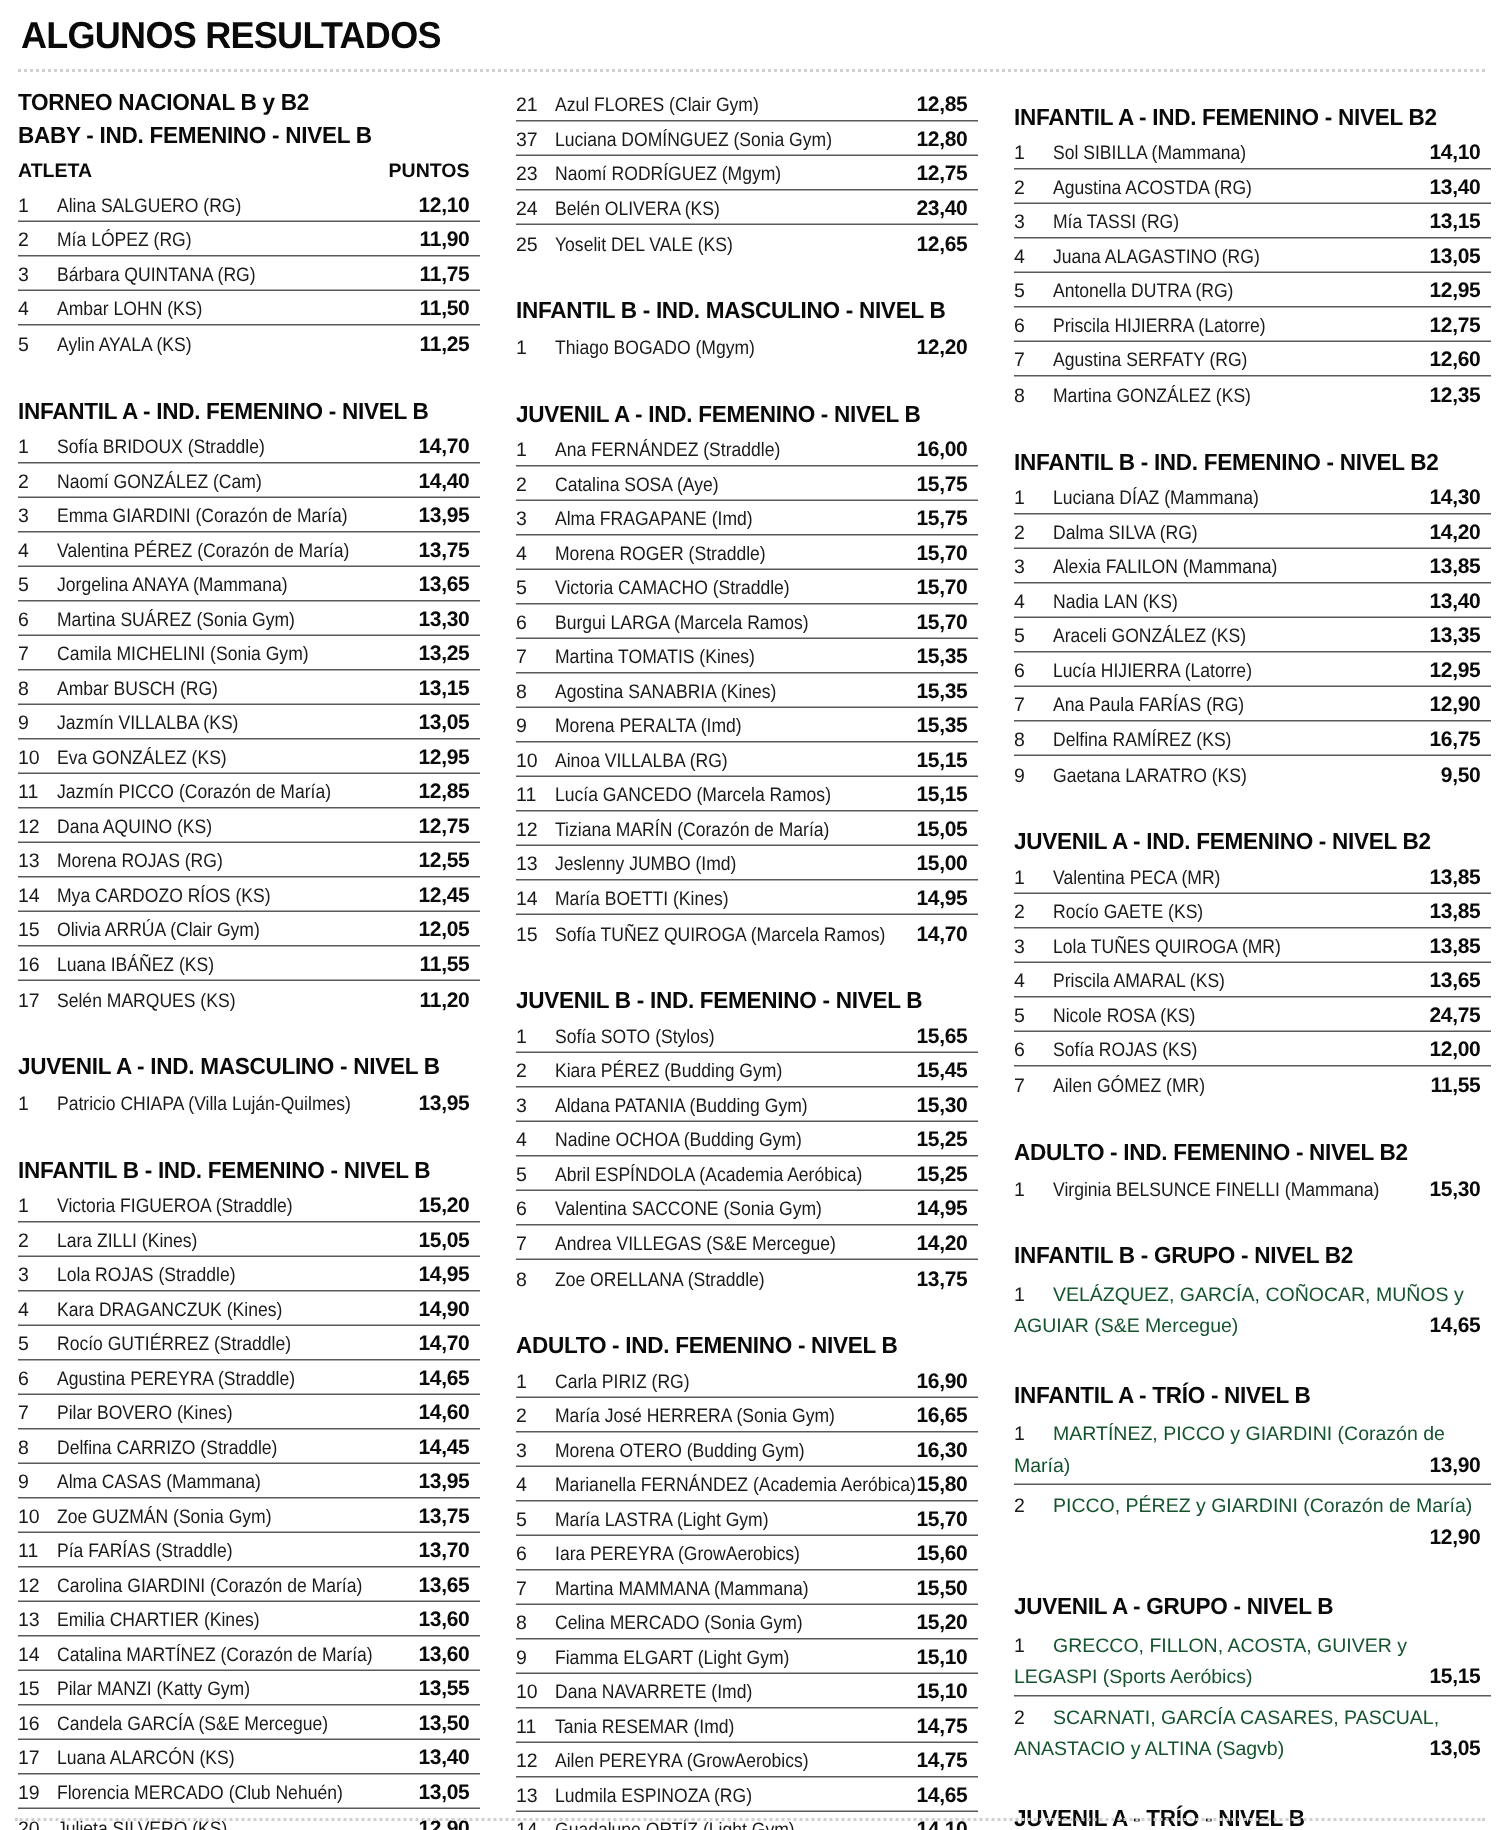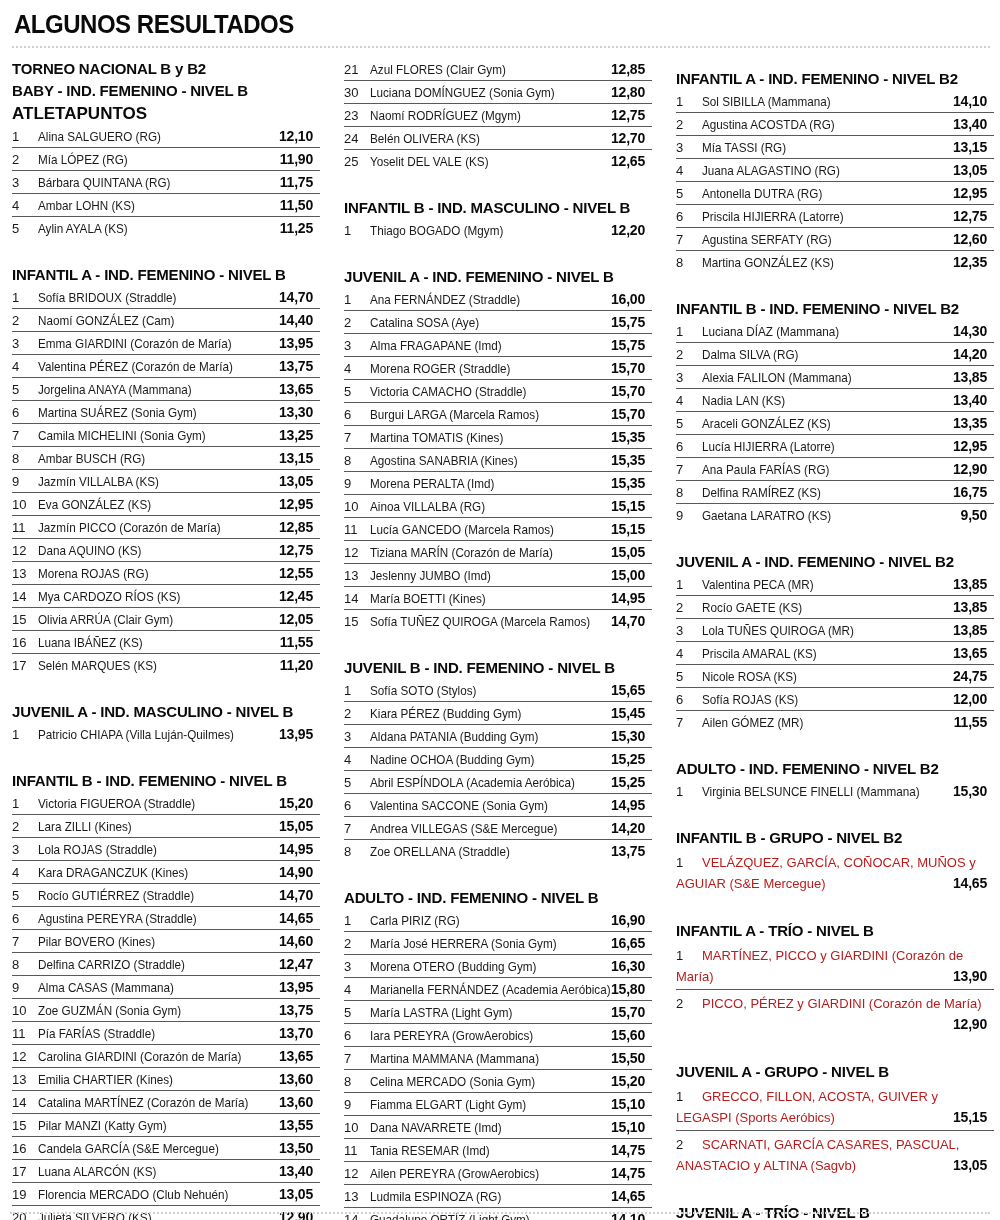--- a/index.html
+++ b/index.html
@@ -48,34 +48,35 @@
     font-weight: bold;
     color: #0a0a0a;
     letter-spacing: -0.2px;
     line-height: 22px;
     white-space: nowrap;
     transform: scaleX(0.97);
     transform-origin: 0 50%;
   }
   .thead {
     display: flex;
-    font-size: 17px;
+    justify-content: space-between;
+    font-size: 13px;
     font-weight: bold;
     color: #0a0a0a;
     line-height: 23px;
   }
   .thead .points-label { padding-right: 7px; }
   .row {
     font-size: 13px;
     line-height: 17px;
     padding: 3px 0 2px 0;
     border-bottom: 1px solid #595959;
     min-height: 23px;
   }
-  .section .row:last-child { border-bottom: none; }
+  .section .row:last-child { border-bottom: none; align-items: center; }
   .row-flex { display: flex; align-items: baseline; }
   .rank {
     flex: none;
     width: 26px;
     font-size: 13px;
     color: #1a1a1a;
   }
   .name { flex: 1; min-width: 0; }
   .name-inner {
     display: inline-block;
@@ -88,21 +89,21 @@
     flex: none;
     font-size: 14px;
     font-weight: bold;
     letter-spacing: -0.2px;
     color: #0a0a0a;
     margin-left: 6px;
     padding-right: 7px;
   }
   .row.wrap { overflow: hidden; line-height: 21px; }
   .row.wrap .rank { display: inline-block; }
-  .row.wrap .name-wrap { color: #b91c1c; }
+  .row.wrap .name-wrap { color: #14532d; }
   .row.wrap .score { float: right; }
 </style>
 </head>
 <body>
 
 <h1 class="page-title">ALGUNOS RESULTADOS</h1>
 <div class="dashed-rule"></div>
 
 <div class="cols">
     <div class="col col-0">
@@ -268,21 +269,21 @@
           <span class="score">14,65</span>
         </div>
         <div class="row row-flex">
           <span class="rank">7</span>
           <span class="name"><span class="name-inner">Pilar BOVERO (Kines)</span></span>
           <span class="score">14,60</span>
         </div>
         <div class="row row-flex">
           <span class="rank">8</span>
           <span class="name"><span class="name-inner">Delfina CARRIZO (Straddle)</span></span>
-          <span class="score">12,47</span>
+          <span class="score">14,45</span>
         </div>
         <div class="row row-flex">
           <span class="rank">9</span>
           <span class="name"><span class="name-inner">Alma CASAS (Mammana)</span></span>
           <span class="score">13,95</span>
         </div>
         <div class="row row-flex">
           <span class="rank">10</span>
           <span class="name"><span class="name-inner">Zoe GUZMÁN (Sonia Gym)</span></span>
           <span class="score">13,75</span>
@@ -335,33 +336,33 @@
       </div>
     </div>
     <div class="col col-1">
       <div class="section first">
         <div class="row row-flex">
           <span class="rank">21</span>
           <span class="name"><span class="name-inner">Azul FLORES (Clair Gym)</span></span>
           <span class="score">12,85</span>
         </div>
         <div class="row row-flex">
-          <span class="rank">30</span>
+          <span class="rank">37</span>
           <span class="name"><span class="name-inner">Luciana DOMÍNGUEZ (Sonia Gym)</span></span>
           <span class="score">12,80</span>
         </div>
         <div class="row row-flex">
           <span class="rank">23</span>
           <span class="name"><span class="name-inner">Naomí RODRÍGUEZ (Mgym)</span></span>
           <span class="score">12,75</span>
         </div>
         <div class="row row-flex">
           <span class="rank">24</span>
           <span class="name"><span class="name-inner">Belén OLIVERA (KS)</span></span>
-          <span class="score">12,70</span>
+          <span class="score">23,40</span>
         </div>
         <div class="row row-flex">
           <span class="rank">25</span>
           <span class="name"><span class="name-inner">Yoselit DEL VALE (KS)</span></span>
           <span class="score">12,65</span>
         </div>
       </div>
       <div class="section">
         <div class="section-title">INFANTIL B - IND. MASCULINO - NIVEL B</div>
         <div class="row row-flex">

